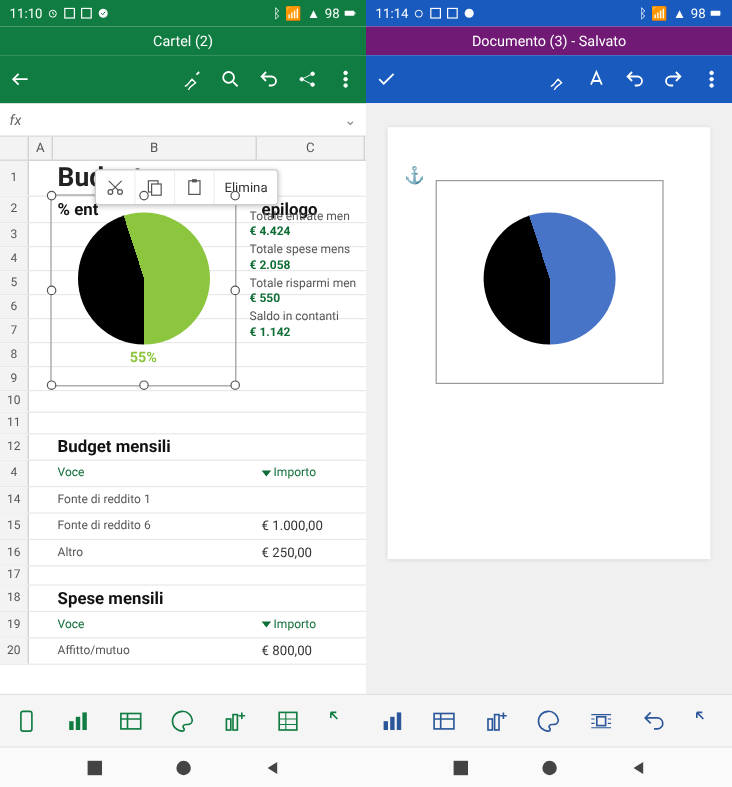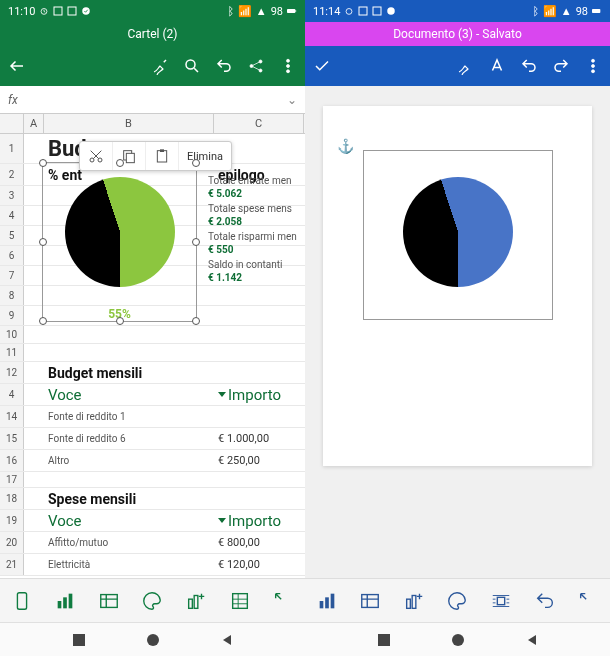--- a/index.html
+++ b/index.html
@@ -10,21 +10,21 @@
   
   .status { height: 22px; color: #fff; display: flex; align-items: center; padding: 0 8px; font-size: 11px; justify-content: space-between; }
   .status.green { background: #107c41; }
   .status.blue { background: #185abd; }
   .status-left, .status-right { display: flex; align-items: center; gap: 4px; }
   .sicon { width: 10px; height: 10px; display: inline-block; }
   
   
   .titlebar { height: 24px; display: flex; align-items: center; justify-content: center; font-size: 12px; color: #fff; }
   .titlebar.green { background: #107c41; }
-  .titlebar.blue { background: #d946ef; }
+  .titlebar.blue { background: #701a75; }
   
   
   .toolbar { height: 40px; display: flex; align-items: center; padding: 0 8px; gap: 14px; }
   .toolbar.green { background: #107c41; color: #fff; }
   .toolbar.blue { background: #185abd; color: #fff; }
   .tool-left { display: flex; align-items: center; gap: 10px; }
   .tool-right { display: flex; align-items: center; gap: 14px; margin-left: auto; }
   .ticon { width: 18px; height: 18px; fill: #fff; stroke: #fff; }
   
   
@@ -44,34 +44,34 @@
   .rowhdr { width: 24px; background: #f3f3f3; border-right: 1px solid #ccc; font-size: 10px; color: #555; display: flex; align-items: center; justify-content: center; }
   .cell { padding: 2px 4px; font-size: 11px; display: flex; align-items: center; }
   .cell.a { width: 20px; }
   .cell.b { width: 170px; }
   .cell.c { width: 90px; }
   .row.h1 { height: 30px; }
   .row.h2 { height: 22px; }
   .budget-title { font-size: 22px; font-weight: 700; color: #222; }
   .subhdr { font-weight: 700; color: #0f6e36; font-size: 12px; }
   .subhdr.dark { color: #111; font-size: 14px; }
-  .greenlabel { color: #0f6e36; font-size: 15px; }
+  .greenlabel { color: #0f6e36; font-size: 10px; }
   .smalltext { font-size: 10px; color: #555; }
   .amount { color: #333; font-size: 11px; }
   
   
   .chartbox { position: absolute; left: 42px; top: 48px; width: 155px; height: 160px; border: 1px solid #999; }
   .chartbox .handle { position: absolute; width: 8px; height: 8px; background: #fff; border: 1px solid #555; border-radius: 50%; }
   .h-tl{top:-4px;left:-4px}.h-tr{top:-4px;right:-4px}.h-bl{bottom:-4px;left:-4px}.h-br{bottom:-4px;right:-4px}
   .h-tc{top:-4px;left:50%;margin-left:-4px}.h-bc{bottom:-4px;left:50%;margin-left:-4px}
   .h-lc{left:-4px;top:50%;margin-top:-4px}.h-rc{right:-4px;top:50%;margin-top:-4px}
   .pie { width: 110px; height: 110px; border-radius: 50%; margin: 14px auto 0 auto; }
   .pie.green { background: conic-gradient(#000 0deg 162deg, #8cc63f 162deg 360deg); transform: rotate(180deg); }
   .pie.blue { background: conic-gradient(#000 0deg 162deg, #4874c7 162deg 360deg); transform: rotate(180deg); }
-  .piepct { text-align: center; font-size: 12px; font-weight: 700; margin-top: 20px; }
+  .piepct { text-align: center; font-size: 12px; font-weight: 700; margin-top: 4px; }
   .piepct.green { color: #8cc63f; }
   
   
   .ctxmenu { position: absolute; top: -22px; left: 36px; height: 30px; background: #fff; border: 1px solid #ccc; border-radius: 3px; display: flex; align-items: center; box-shadow: 0 1px 4px rgba(0,0,0,0.2); }
   .ctxitem { padding: 0 8px; border-right: 1px solid #eee; display: flex; align-items: center; justify-content: center; height: 100%; }
   .ctxitem:last-child { border-right: none; font-size: 11px; color: #333; }
   .ctxicon { width: 16px; height: 16px; }
   
   
   .docarea { flex: 1; background: #f0f0f0; padding: 20px 18px; }
@@ -322,35 +322,25 @@
         <div class="row h2">
             <div class="rowhdr">20</div>
             <div class="cell a"></div>
             <div class="cell b">
               <span class="smalltext">Affitto/mutuo</span>
             </div>
             <div class="cell c">
               <span class="amount">€ 800,00</span>
             </div>
           </div>
-        <div class="row h2">
-            <div class="rowhdr">21</div>
-            <div class="cell a"></div>
-            <div class="cell b">
-              <span class="smalltext">Elettricità</span>
-            </div>
-            <div class="cell c">
-              <span class="amount">€ 120,00</span>
-            </div>
-          </div>
       </div>
 
       <div class="summary">
         <div class="lbl">Totale entrate men</div>
-        <div class="val">€ 5.062</div>
+        <div class="val">€ 4.424</div>
         <div class="lbl">Totale spese mens</div>
         <div class="val">€ 2.058</div>
         <div class="lbl">Totale risparmi men</div>
         <div class="val">€ 550</div>
         <div class="lbl">Saldo in contanti</div>
         <div class="val">€ 1.142</div>
       </div>
 
       <div class="chartbox">
         <div class="ctxmenu">

